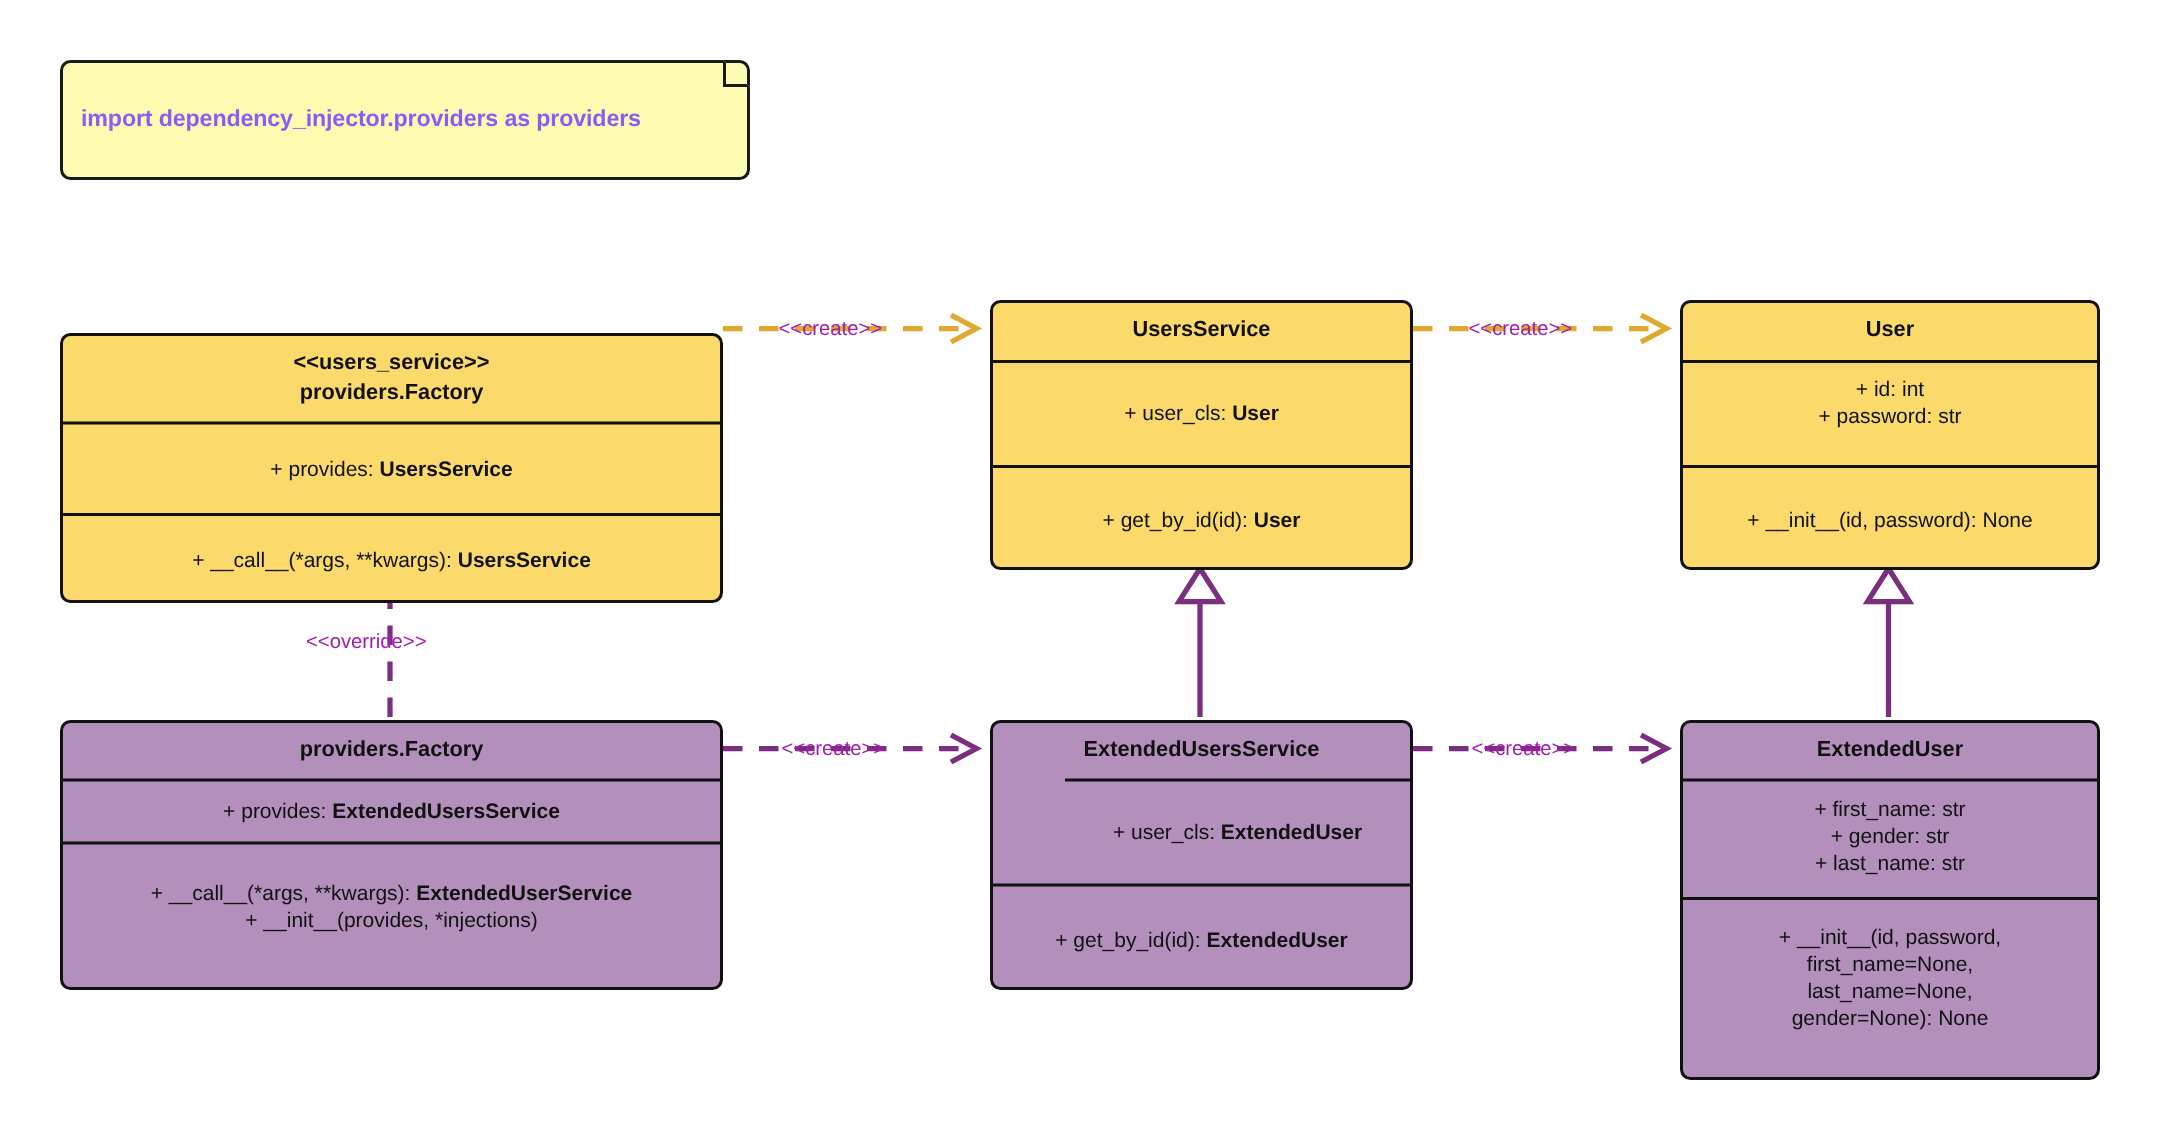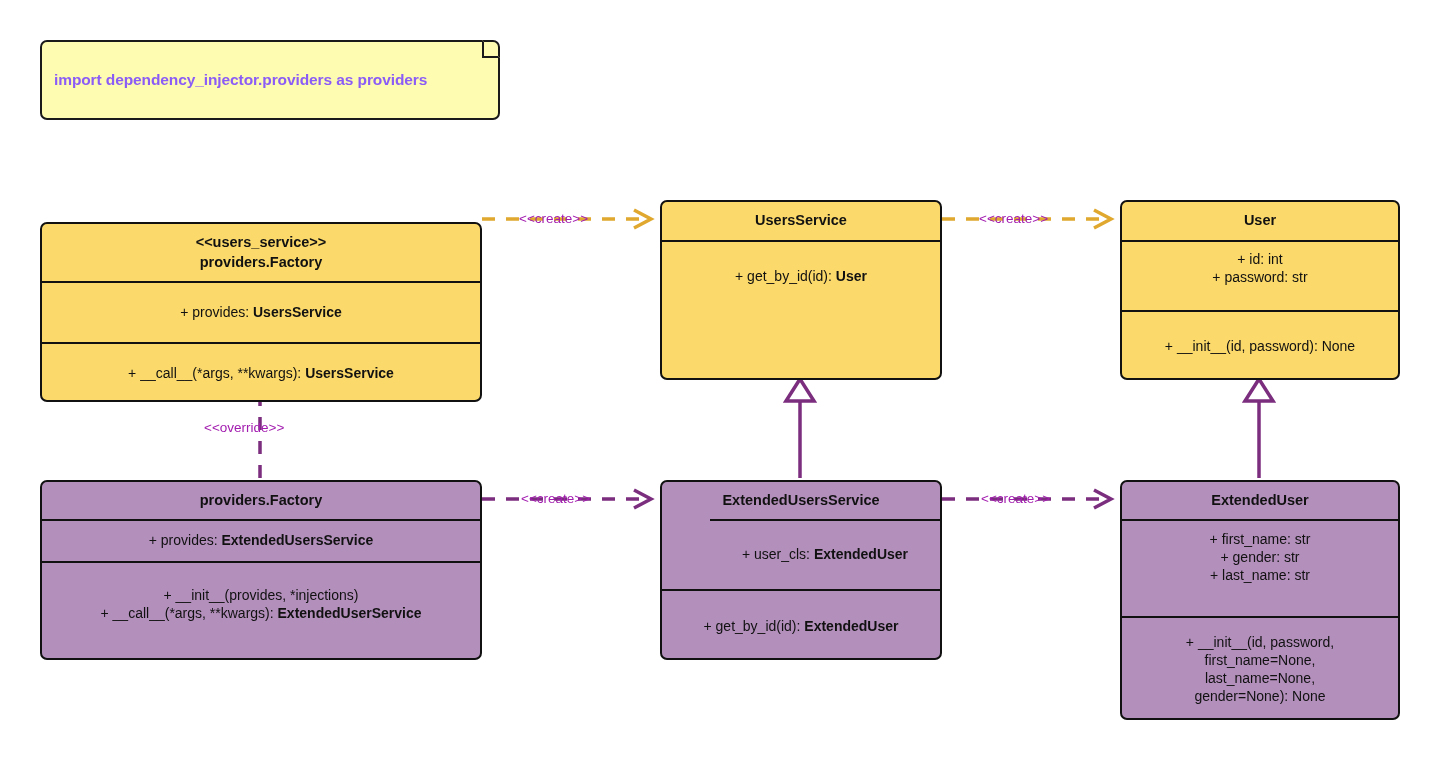--- a/index.html
+++ b/index.html
@@ -190,20 +190,23 @@
     </div>
     <div class="sec rows" style="height:62px;">
       <div class="row"><span>+ __call__(*args, **kwargs): </span><b>UsersService</b></div>
     </div>
   </div>
 
   <div class="uml yellow" style="left:660px; top:200px; width:282px; height:180px;">
     <div class="sec title" style="height:38px;">
       <span>UsersService</span>
     </div>
+    <div class="sec rows" style="height:70px;">
+      <div class="row"><span>+ user_cls: </span><b>User</b></div>
+    </div>
     <div class="sec rows" style="height:72px;">
       <div class="row"><span>+ get_by_id(id): </span><b>User</b></div>
     </div>
   </div>
 
   <div class="uml yellow" style="left:1120px; top:200px; width:280px; height:180px;">
     <div class="sec title" style="height:38px;">
       <span>User</span>
     </div>
     <div class="sec rows" style="height:70px; justify-content:flex-start; padding-top:9px;">
@@ -216,42 +219,42 @@
   </div>
 
   <div class="uml purple" style="left:40px; top:480px; width:442px; height:180px;">
     <div class="sec title" style="height:37px;">
       <span>providers.Factory</span>
     </div>
     <div class="sec rows" style="height:42px;">
       <div class="row"><span>+ provides: </span><b>ExtendedUsersService</b></div>
     </div>
     <div class="sec rows" style="height:85px;">
+      <div class="row"><span>+ __call__(*args, **kwargs): </span><b>ExtendedUserService</b></div>
       <div class="row">+ __init__(provides, *injections)</div>
-      <div class="row"><span>+ __call__(*args, **kwargs): </span><b>ExtendedUserService</b></div>
     </div>
   </div>
 
   <div class="uml purple" style="left:660px; top:480px; width:282px; height:180px;">
     <div class="sec title" style="height:37px;">
       <span>ExtendedUsersService</span>
     </div>
     <div class="sec rows" style="height:70px;margin-left:48px;">
       <div class="row"><span>+ user_cls: </span><b>ExtendedUser</b></div>
     </div>
     <div class="sec rows" style="height:73px;">
       <div class="row"><span>+ get_by_id(id): </span><b>ExtendedUser</b></div>
     </div>
   </div>
 
   <div class="uml purple" style="left:1120px; top:480px; width:280px; height:240px;">
     <div class="sec title" style="height:37px;">
       <span>ExtendedUser</span>
     </div>
-    <div class="sec rows" style="height:97px; justify-content:flex-start; padding-top:10px;">
+    <div class="sec rows" style="height:79px; justify-content:flex-start; padding-top:10px;">
       <div class="row">+ first_name: str</div>
       <div class="row">+ gender: str</div>
       <div class="row">+ last_name: str</div>
     </div>
     <div class="sec rows" style="height:128px; justify-content:flex-start; padding-top:16px;">
       <div class="row">+ __init__(id, password,
 first_name=None,
 last_name=None,
 gender=None): None</div>
     </div>

